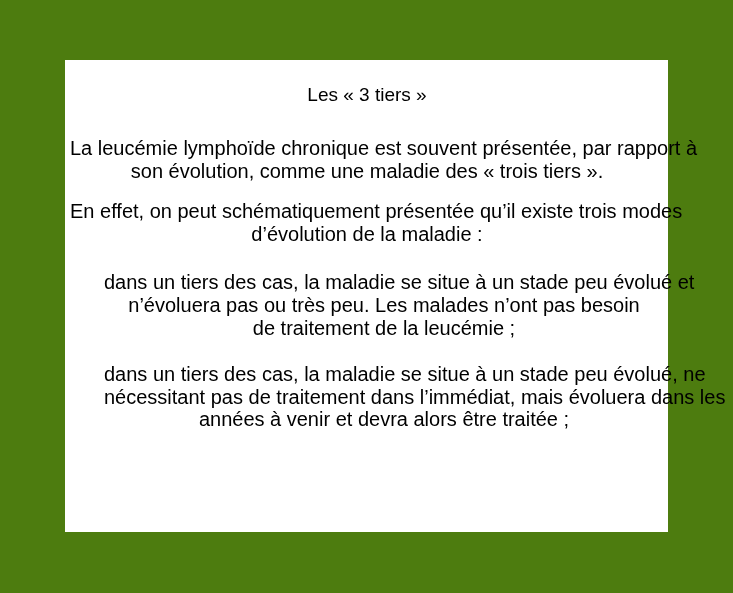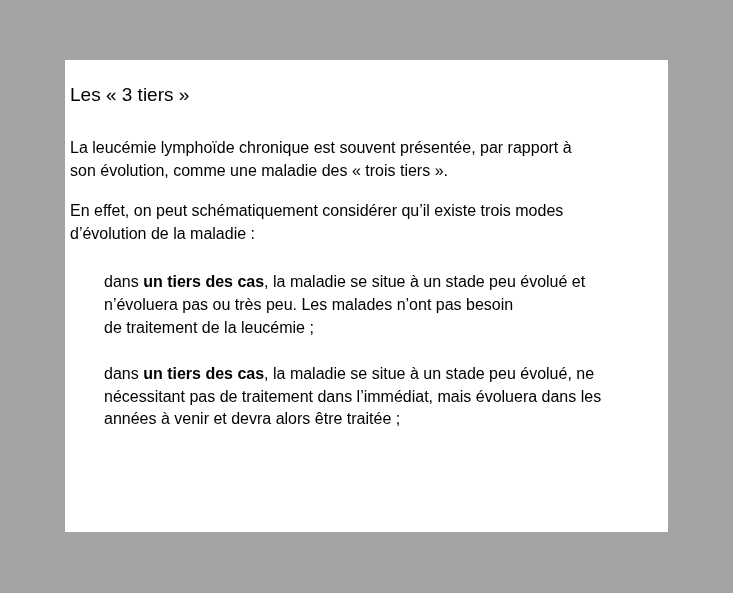--- a/index.html
+++ b/index.html
@@ -30,43 +30,43 @@
     padding: 24px 4px 0 5px;
   }
   .title {
     font-size: 19px;
     font-weight: 400;
     line-height: 22px;
     margin: 0 0 31px 0;
     white-space: pre;
   }
   .para {
-    font-size: 16px;
+    font-size: 20px;
     font-weight: 400;
     line-height: 22.6px;
     margin: 0;
     white-space: pre; 
   }
   .para strong {
-    font-weight: 700;
+    font-weight: 400;
   }
   .mt18 { margin-top: 18px; }
   .mt24 { margin-top: 24px; }
   .mt26 { margin-top: 26px; }
   .indent { margin-left: 34px; }
 </style>
 </head>
 <body>
 
-<div class="page" style="background: #a3a3a3;">
+<div class="page" style="background: #4d7c0f; text-align: center;">
   <div class="card" style="background: rgb(255, 255, 255); color: rgb(0, 0, 0);">
     <h1 class="title">Les « 3 tiers »</h1>
     <p class="para">La leucémie lymphoïde chronique est souvent présentée, par rapport à
 son évolution, comme une maladie des « trois tiers ».</p>
-    <p class="para mt18">En effet, on peut schématiquement considérer qu’il existe trois modes
+    <p class="para mt18">En effet, on peut schématiquement présentée qu’il existe trois modes
 d’évolution de la maladie :</p>
     <p class="para indent mt26"><span>dans </span><strong>un tiers des cas</strong><span>, la maladie se situe à un stade peu évolué et
 n’évoluera pas ou très peu. Les malades n’ont pas besoin
 de traitement de la leucémie ;</span></p>
     <p class="para indent mt24"><span>dans </span><strong>un tiers des cas</strong><span>, la maladie se situe à un stade peu évolué, ne
 nécessitant pas de traitement dans l’immédiat, mais évoluera dans les
 années à venir et devra alors être traitée ;</span></p>
   </div>
 </div>
 

